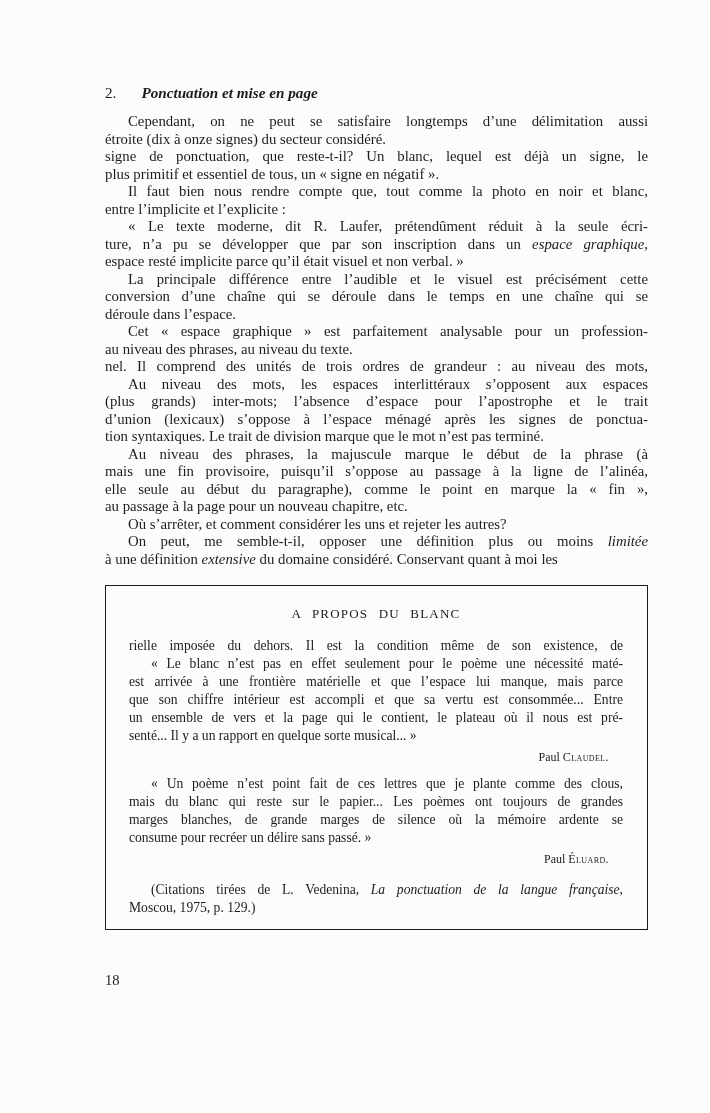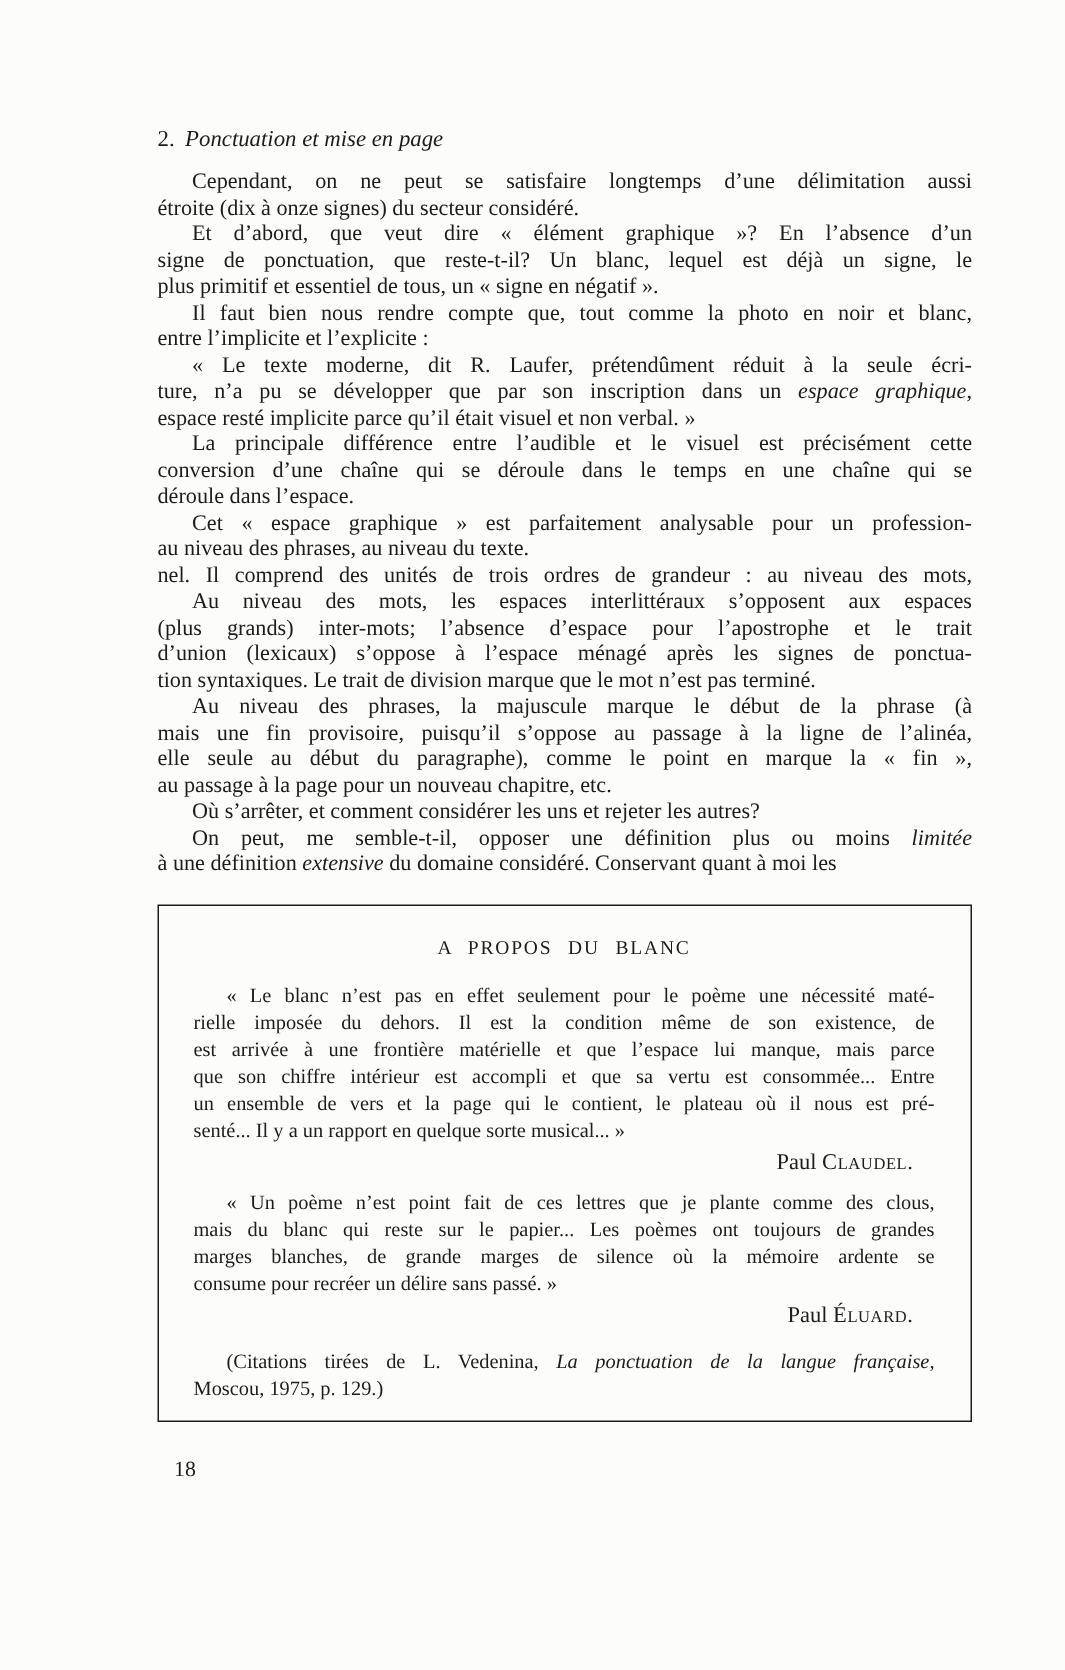--- a/index.html
+++ b/index.html
@@ -6,58 +6,57 @@
   html,body { margin:0; padding:0; background:#ffffff; }
   .page {
     position:relative; width:710px; height:1113px;
     background:var(--paper); color:var(--ink);
     font-family:"Liberation Serif", "DejaVu Serif", serif;
     overflow:hidden;
   }
   .content { position:absolute; left:105px; top:84px; width:543px; }
   .heading { margin:0 0 11px 0; font-size:15.2px; line-height:18px; font-weight:700; }
   .hnum { font-weight:500; font-style:normal; margin-right:7px; }
-  .htitle { font-weight:400; font-style:italic; }
+  .htitle { font-weight:700; font-style:italic;margin-left:18px; }
   .para { margin:0; }
   .ln { font-size:14.8px; line-height:17.5px; }
   .j { text-align:justify; text-align-last:justify; }
   .last { text-align:center; text-align-last:left; }
   .ind { text-indent:23px; }
   .box {
     margin-top:17px;
     border:1.5px solid var(--ink);
     padding:12px 24px 12px 23px;
   }
   .box-title {
     text-align:center; font-size:13px; letter-spacing:1.2px; word-spacing:6px;
     margin:8px 0 15px 0;
   }
   .bln { font-size:13.6px; line-height:18px; }
   .bind { text-indent:22px; }
-  .attrib { text-align:right; font-size:15px; line-height:18px; margin:3px 14px 9px 0; }
+  .attrib { text-align:right; font-size:12px; line-height:18px; margin:3px 14px 9px 0; }
   .sc { font-variant:small-caps; letter-spacing:0.4px; }
   .citation { margin-top:13px; }
-  .pageno { position:absolute; left:116px; top:971px; font-size:14.5px; line-height:18px; }
+  .pageno { position:absolute; left:105px; top:971px; font-size:14.5px; line-height:18px; }
   i { font-style:italic; }
 </style>
 </head>
 <body>
 
 <div class="page">
   <div class="content">
 
     <h2 class="heading"><span class="hnum">2.</span><span class="htitle">Ponctuation et mise en page</span></h2>
 
     <div class="para">
       <div class="ln j ind">Cependant, on ne peut se satisfaire longtemps d’une délimitation aussi</div>
       <div class="ln last">étroite (dix à onze signes) du secteur considéré.</div>
     </div>
 
     <div class="para">
-      <div class="ln j ind">Et d’abord, que veut dire « élément graphique »? En l’absence d’un</div>
       <div class="ln j">signe de ponctuation, que reste-t-il? Un blanc, lequel est déjà un signe, le</div>
       <div class="ln last">plus primitif et essentiel de tous, un « signe en négatif ».</div>
     </div>
 
     <div class="para">
       <div class="ln j ind">Il faut bien nous rendre compte que, tout comme la photo en noir et blanc,</div>
       <div class="ln last">entre l’implicite et l’explicite :</div>
     </div>
 
     <div class="para">
@@ -98,22 +97,22 @@
 
     <div class="para">
       <div class="ln j ind">On peut, me semble-t-il, opposer une définition plus ou moins <i>limitée</i></div>
       <div class="ln last">à une définition <i>extensive</i> du domaine considéré. Conservant quant à moi les</div>
     </div>
 
     <div class="box">
       <div class="box-title">A PROPOS DU BLANC</div>
 
       <div class="bpara">
+        <div class="bln j">rielle imposée du dehors. Il est la condition même de son existence, de</div>
         <div class="bln j bind">« Le blanc n’est pas en effet seulement pour le poème une nécessité maté-</div>
-        <div class="bln j">rielle imposée du dehors. Il est la condition même de son existence, de</div>
         <div class="bln j">est arrivée à une frontière matérielle et que l’espace lui manque, mais parce</div>
         <div class="bln j">que son chiffre intérieur est accompli et que sa vertu est consommée... Entre</div>
         <div class="bln j">un ensemble de vers et la page qui le contient, le plateau où il nous est pré-</div>
         <div class="bln last">senté... Il y a un rapport en quelque sorte musical... »</div>
       </div>
       <div class="attrib"><span>Paul </span><span class="sc">Claudel.</span></div>
 
       <div class="bpara">
         <div class="bln j bind">« Un poème n’est point fait de ces lettres que je plante comme des clous,</div>
         <div class="bln j">mais du blanc qui reste sur le papier... Les poèmes ont toujours de grandes</div>

